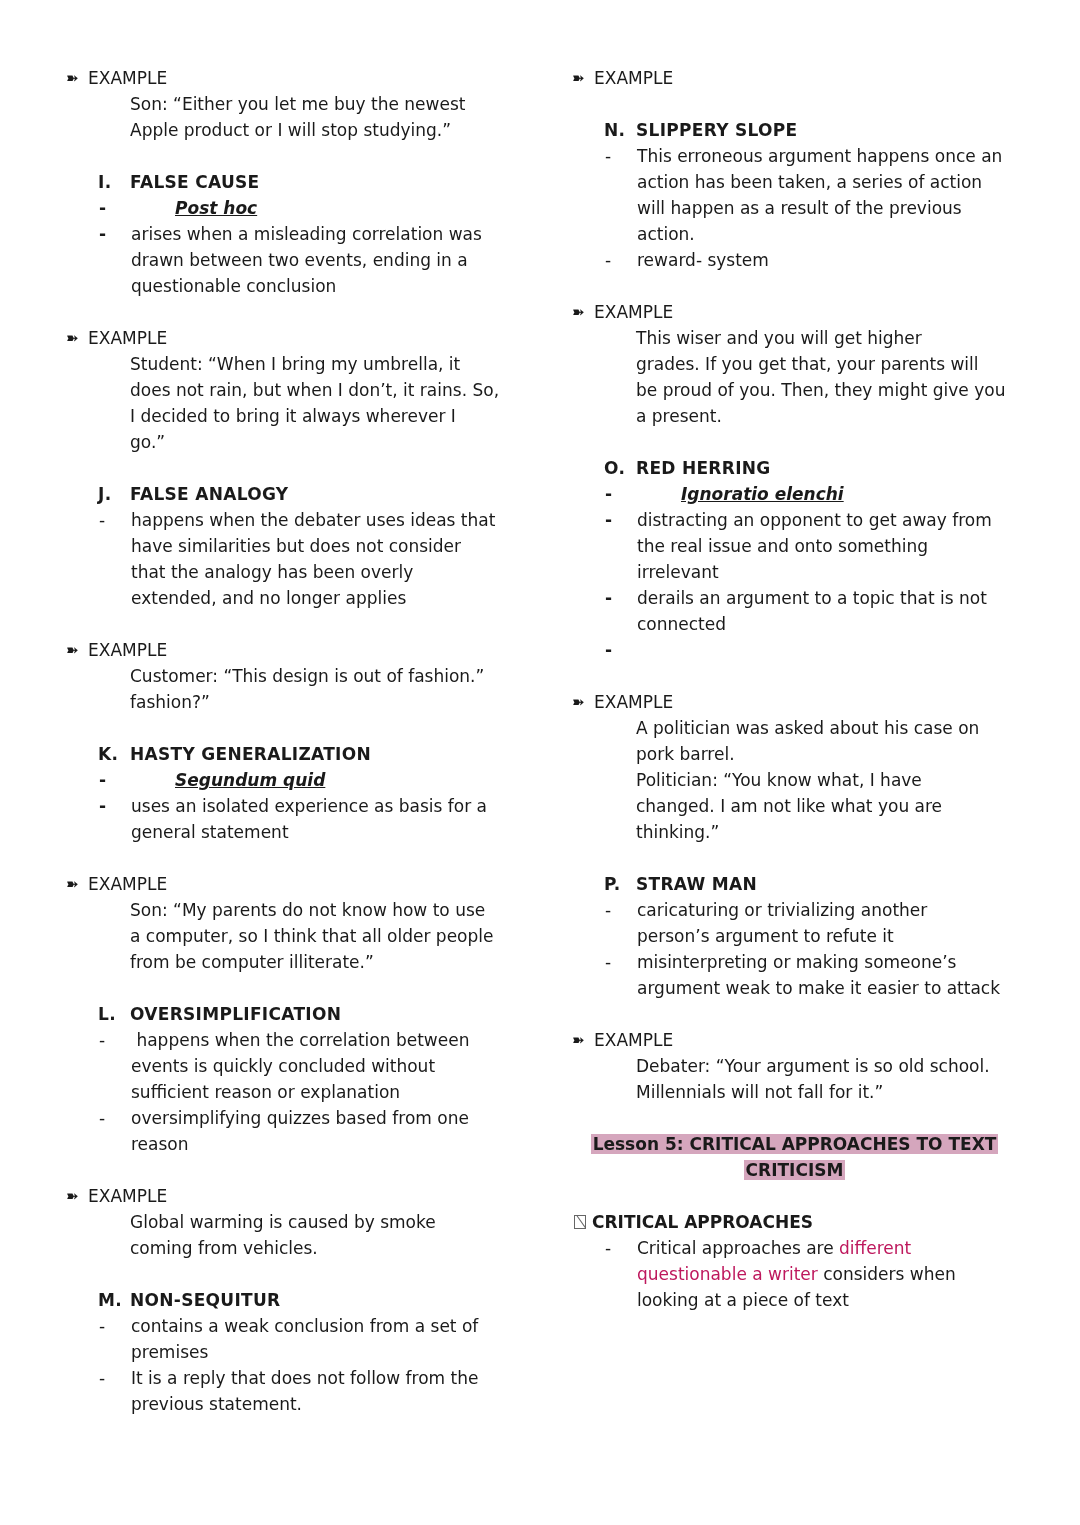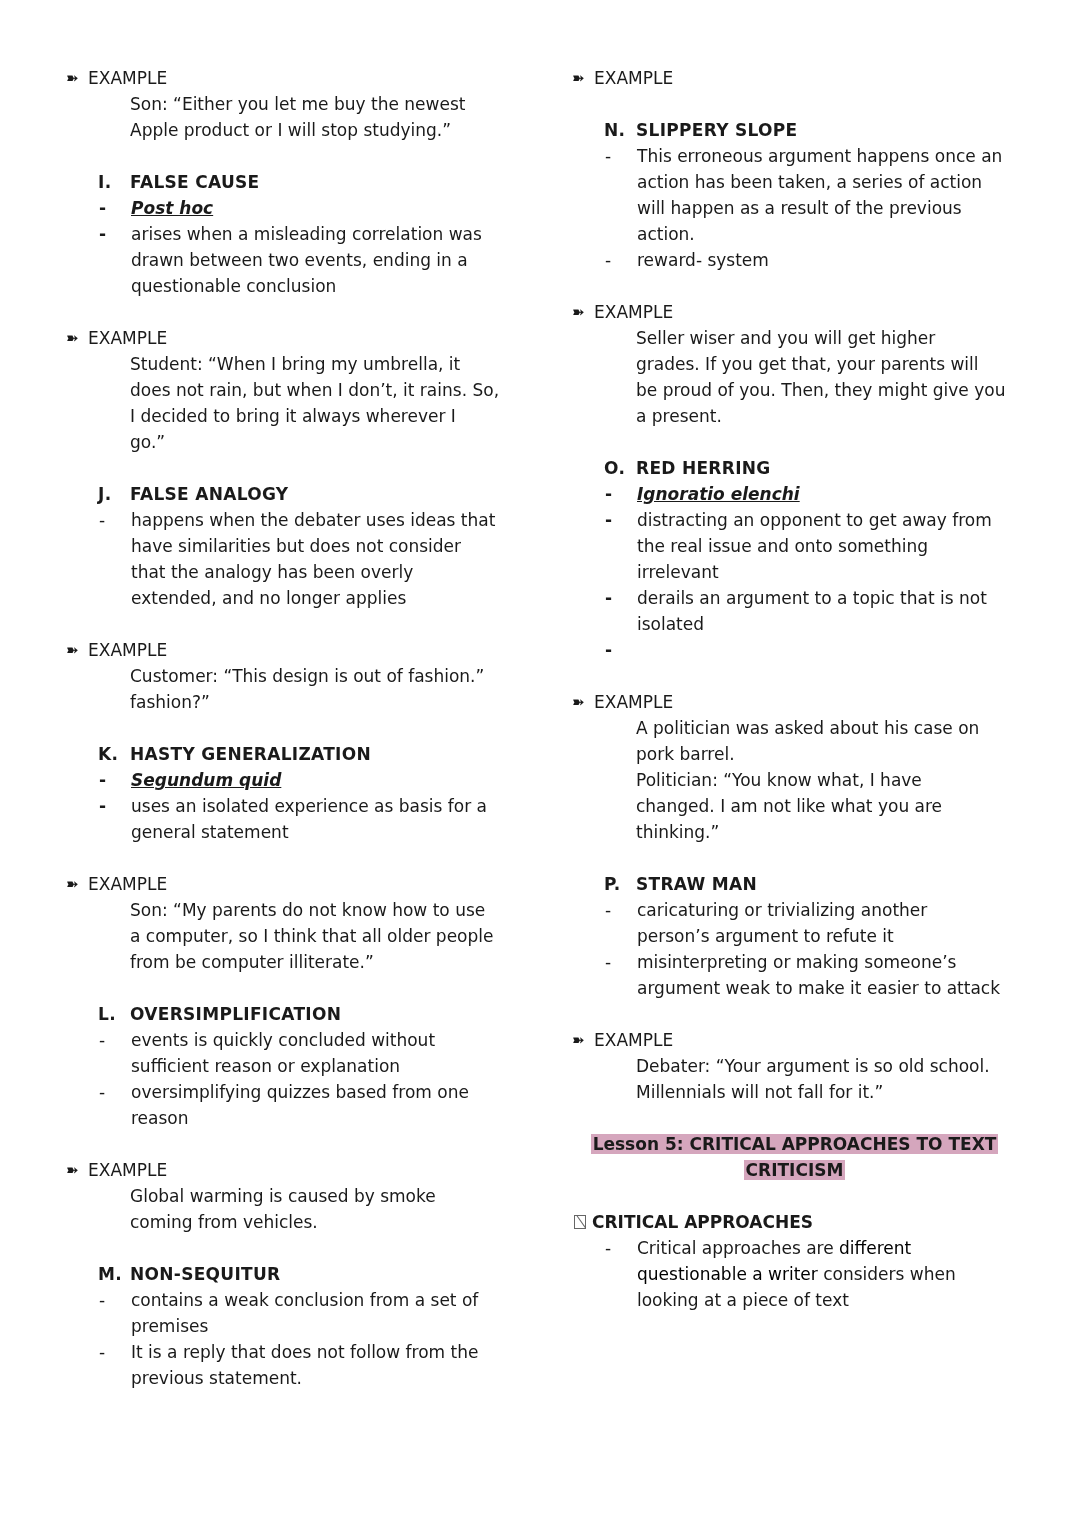--- a/index.html
+++ b/index.html
@@ -16,27 +16,27 @@
   .ex-head .arrow { width: 22px; font-size: 15px; font-weight: bold; letter-spacing: -3px; }
   .ex-body { padding-left: 64px; }
   .ex-body .line { white-space: nowrap; }
   .gap { height: 26px; }
   .item-head { display: flex; font-weight: bold; letter-spacing: 0.3px; }
   .item-head .num { width: 32px; padding-left: 32px; }
   .bullet { display: flex; }
   .bullet .dash { width: 32px; padding-left: 33px; flex: none; }
   .bullet .txt { flex: 1; }
   .bold-dash .dash { font-weight: bold; }
-  .latin { font-weight: bold; font-style: italic; text-decoration: underline; }
+  .latin { font-weight: bold; font-style: italic; text-decoration: underline; margin-left: 44px; }
   .lesson { text-align: center; font-weight: bold; margin-left: 0; width: 445px; }
   .lesson span { background: #d5a6bd; padding: 0 2px; }
   .crit-head { display: flex; align-items: center; font-weight: bold; }
   .crit-head .box { width: 10px; height: 12px; border: 1px solid #666; margin: 0 6px 0 2px; position: relative; overflow: hidden; }
   .crit-head .box::after { content: ""; position: absolute; left: -2px; top: 5px; width: 16px; height: 1px; background: #666; transform: rotate(55deg); }
-  .red { color: #000000; }
+  .red { color: #be185d; }
 </style>
 </head>
 <body>
 
 <div class="col left">
 
   <div class="ex-head line">
     <span class="arrow">➽</span>
     <span>EXAMPLE</span>
   </div>
@@ -129,20 +129,21 @@
   </div>
   <div class="gap"></div>
 
   <div class="item-head line">
     <span class="num">L.</span>
     <span>OVERSIMPLIFICATION</span>
   </div>
   <div class="bullet">
     <span class="dash line">-</span>
     <span class="txt">
+      <div class="line" style="white-space:pre"> happens when the correlation between</div>
       <div class="line">events is quickly concluded without</div>
       <div class="line">sufficient reason or explanation</div>
     </span>
   </div>
   <div class="bullet">
     <span class="dash line">-</span>
     <span class="txt">
       <div class="line">oversimplifying quizzes based from one</div>
       <div class="line">reason</div>
     </span>
@@ -206,21 +207,21 @@
       <div class="line">reward- system</div>
     </span>
   </div>
   <div class="gap"></div>
 
   <div class="ex-head line">
     <span class="arrow">➽</span>
     <span>EXAMPLE</span>
   </div>
   <div class="ex-body">
-    <div class="line">Seller wiser and you will get higher</div>
+    <div class="line">This wiser and you will get higher</div>
     <div class="line">grades. If you get that, your parents will</div>
     <div class="line">be proud of you. Then, they might give you</div>
     <div class="line">a present.</div>
   </div>
   <div class="gap"></div>
 
   <div class="item-head line">
     <span class="num">O.</span>
     <span>RED HERRING</span>
   </div>
@@ -233,21 +234,21 @@
     <span class="txt">
       <div class="line">distracting an opponent to get away from</div>
       <div class="line">the real issue and onto something</div>
       <div class="line">irrelevant</div>
     </span>
   </div>
   <div class="bullet bold-dash">
     <span class="dash line">-</span>
     <span class="txt">
       <div class="line">derails an argument to a topic that is not</div>
-      <div class="line">isolated</div>
+      <div class="line">connected</div>
     </span>
   </div>
   <div class="bullet bold-dash">
     <span class="dash line">-</span>
   </div>
   <div class="gap"></div>
 
   <div class="ex-head line">
     <span class="arrow">➽</span>
     <span>EXAMPLE</span>

